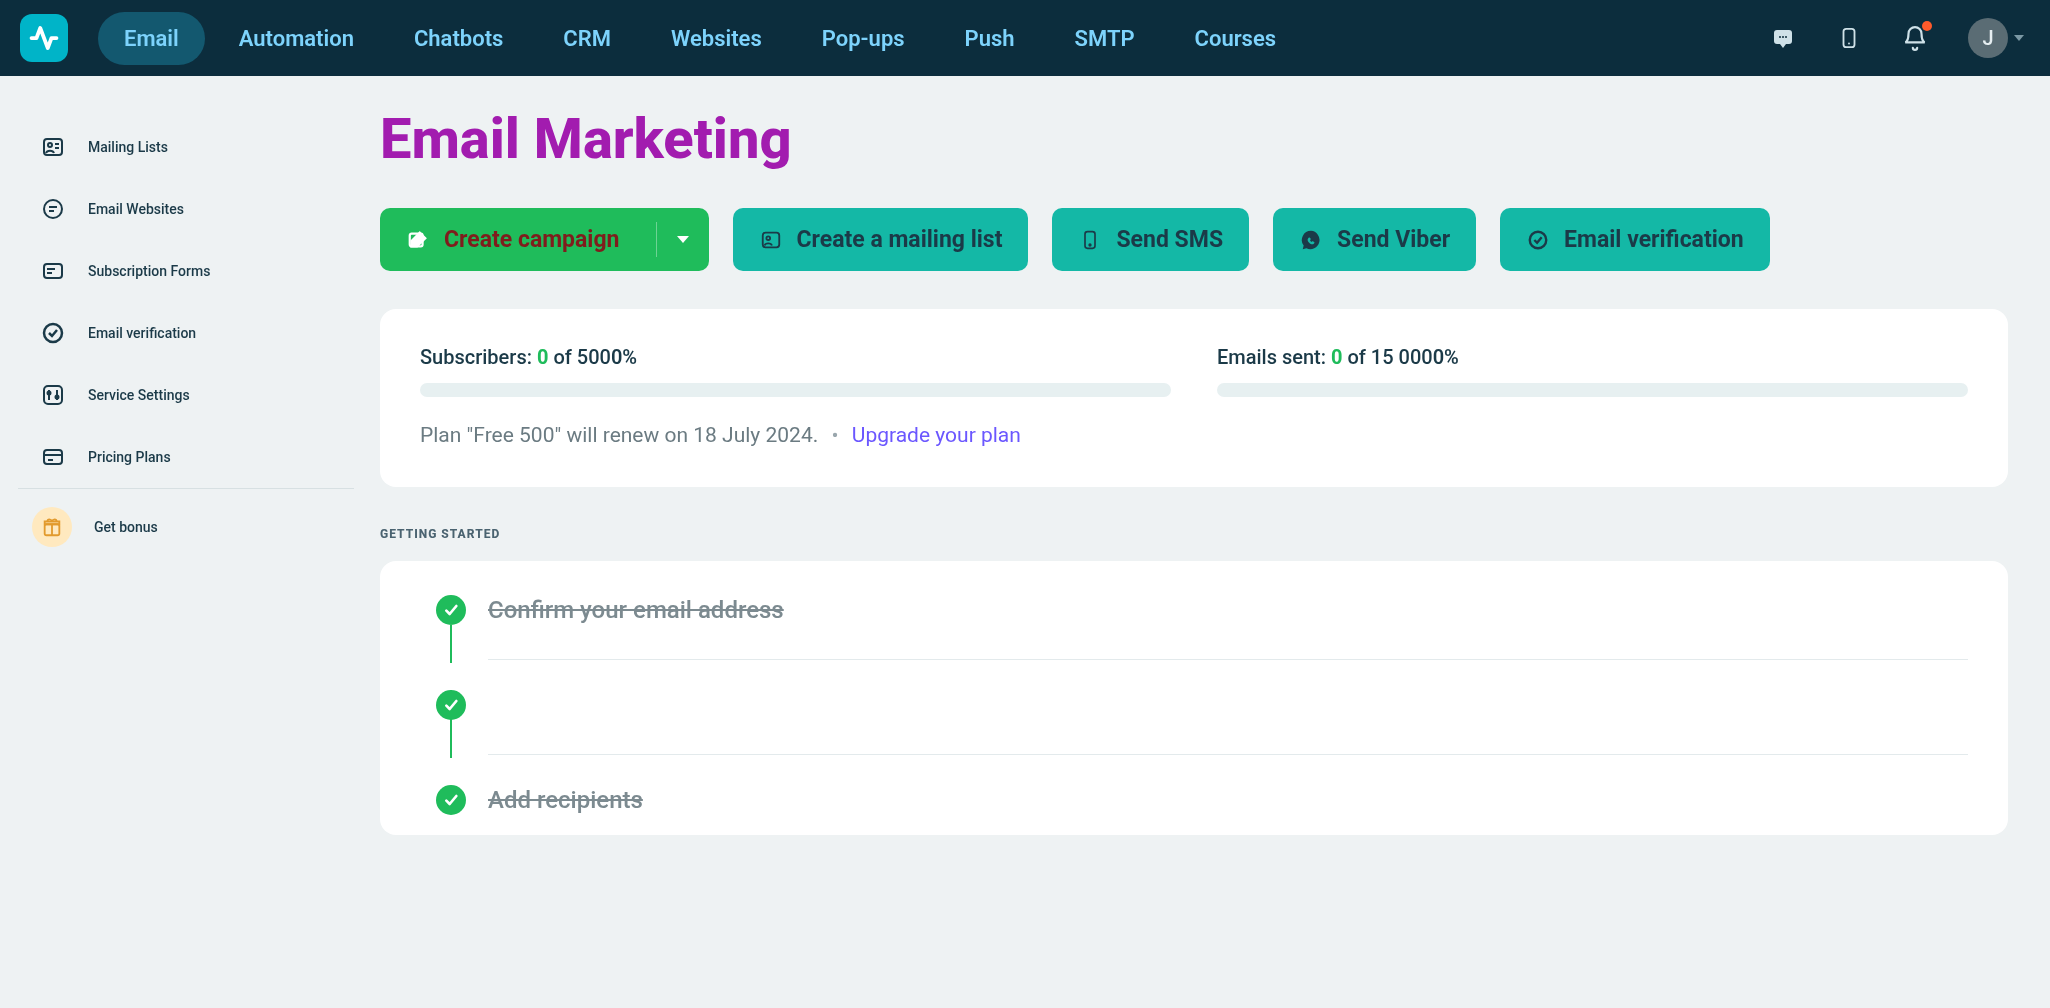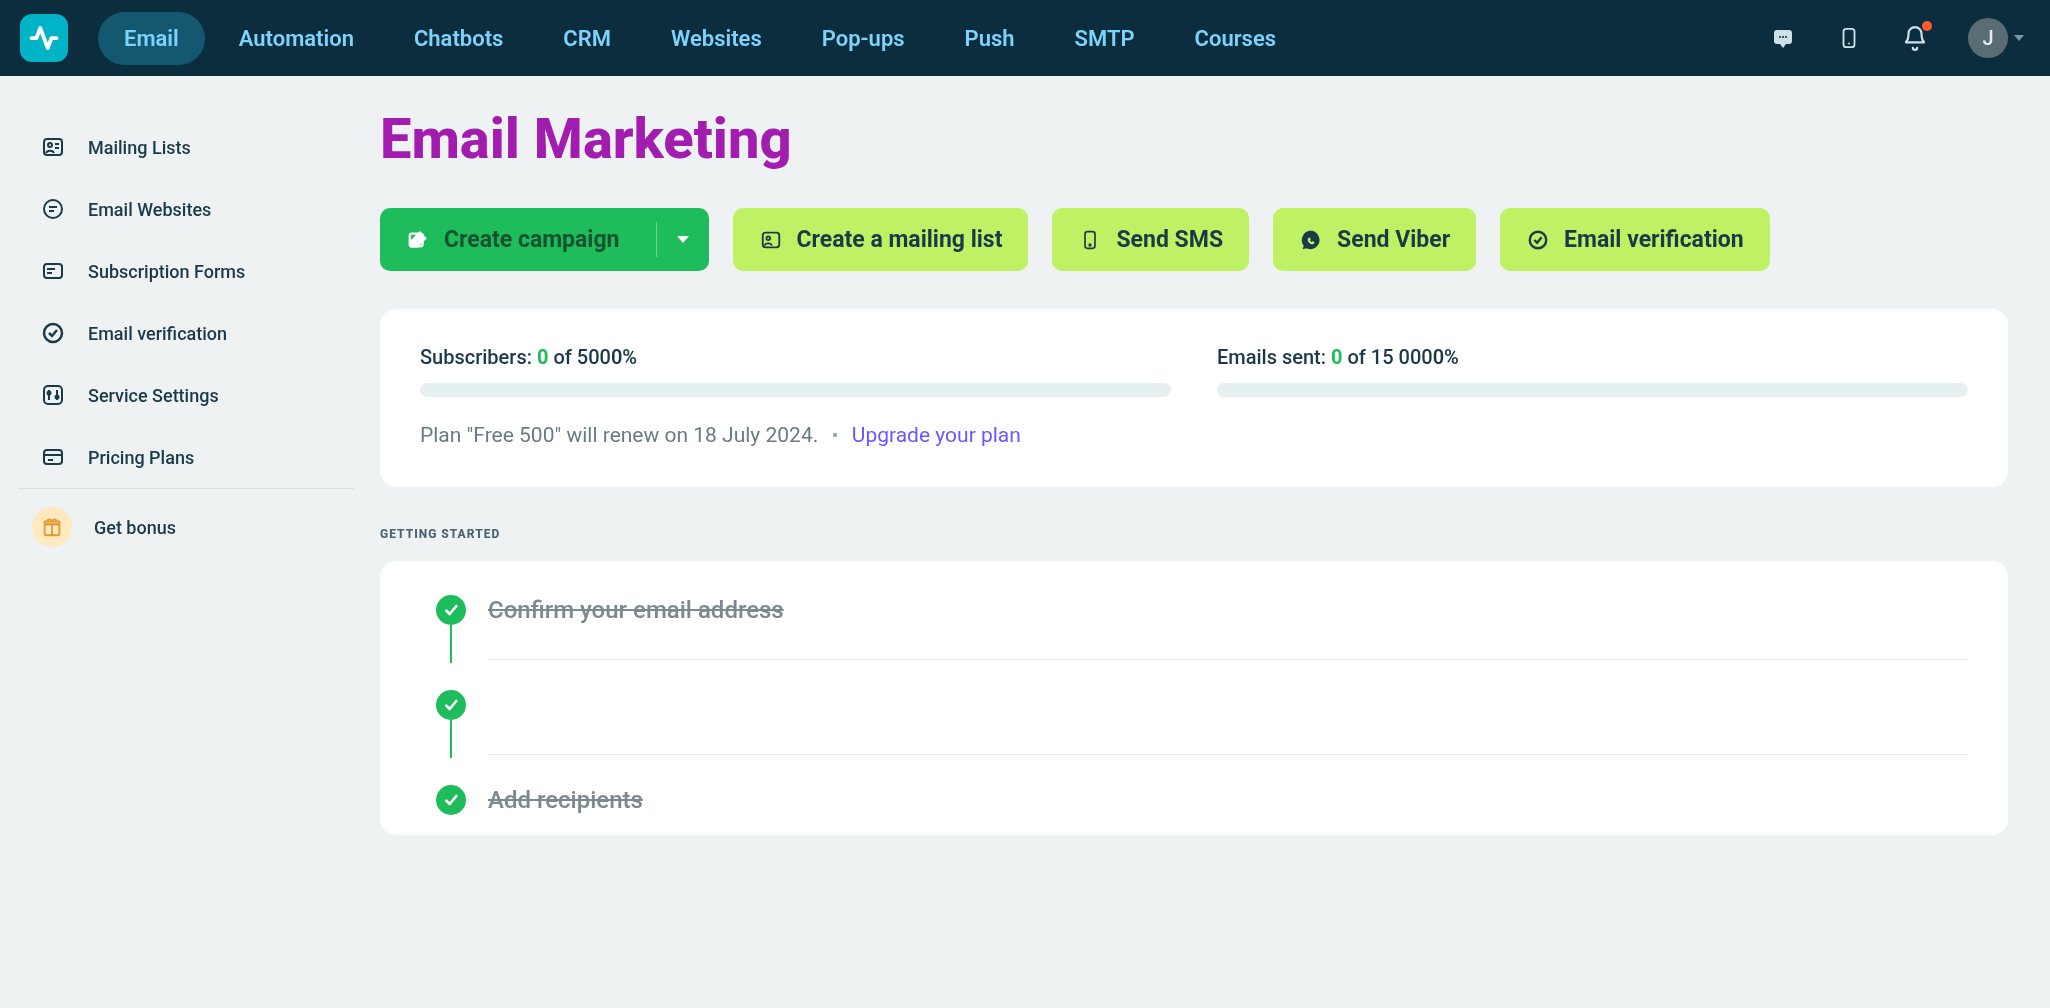--- a/index.html
+++ b/index.html
@@ -55,44 +55,44 @@
     font-size:20px; font-weight:500;
   }
   .caret { width:0; height:0; border-left:5px solid transparent; border-right:5px solid transparent; border-top:6px solid #7b98a4; }
 
   
   .layout { display:flex; }
   .sidebar { width: 380px; padding: 40px 0 0 0; }
   .side-item {
     display:flex; align-items:center; gap:22px;
     padding: 18px 8px 18px 40px;
-    font-size: 18px; font-weight:500;
+    font-size: 14px; font-weight:500;
     color:#1b3a48; cursor:pointer;
   }
   .side-icon { width:26px; height:26px; color:#1b3a48; display:flex; align-items:center; justify-content:center; }
   .sidebar hr { border:none; border-top:1px solid #d7e0e2; margin: 0 26px 0 18px; }
   .bonus-icon {
     width:40px; height:40px; border-radius:50%;
     background:#ffe9bf; display:flex; align-items:center; justify-content:center;
     margin-left:-8px;
   }
 
   
   .main { flex:1; padding: 30px 42px 0 0; }
   .page-title { font-size: 56px; font-weight: 800; color:#a21caf; margin-bottom: 36px; }
   .actions { display:flex; gap:24px; margin-bottom:38px; flex-wrap:wrap; }
   .btn {
     display:flex; align-items:center; gap:14px;
     padding: 14px 26px;
     font-size: 23px; font-weight:700;
     border-radius: 10px; cursor:pointer;
-    color:#1b3a48; background:#bef264;
+    color:#1b3a48; background:#14b8a6;
   }
   .btn .bicon { width:24px; height:24px; display:flex; align-items:center; justify-content:center; }
-  .btn-main { background:#1fbc5b; color:#14532d; padding-right:0; }
+  .btn-main { background:#1fbc5b; color:#7f1d1d; padding-right:0; }
   .btn-main .label { padding-right:22px; }
   .btn-main .dd {
     border-left:1px solid rgba(255,255,255,0.35);
     padding: 14px 20px; display:flex; align-items:center; justify-content:center;
     align-self: stretch;
   }
   .btn-main .dd .tri { width:0;height:0;border-left:6px solid transparent;border-right:6px solid transparent;border-top:7px solid #fff; }
 
   
   .card {

